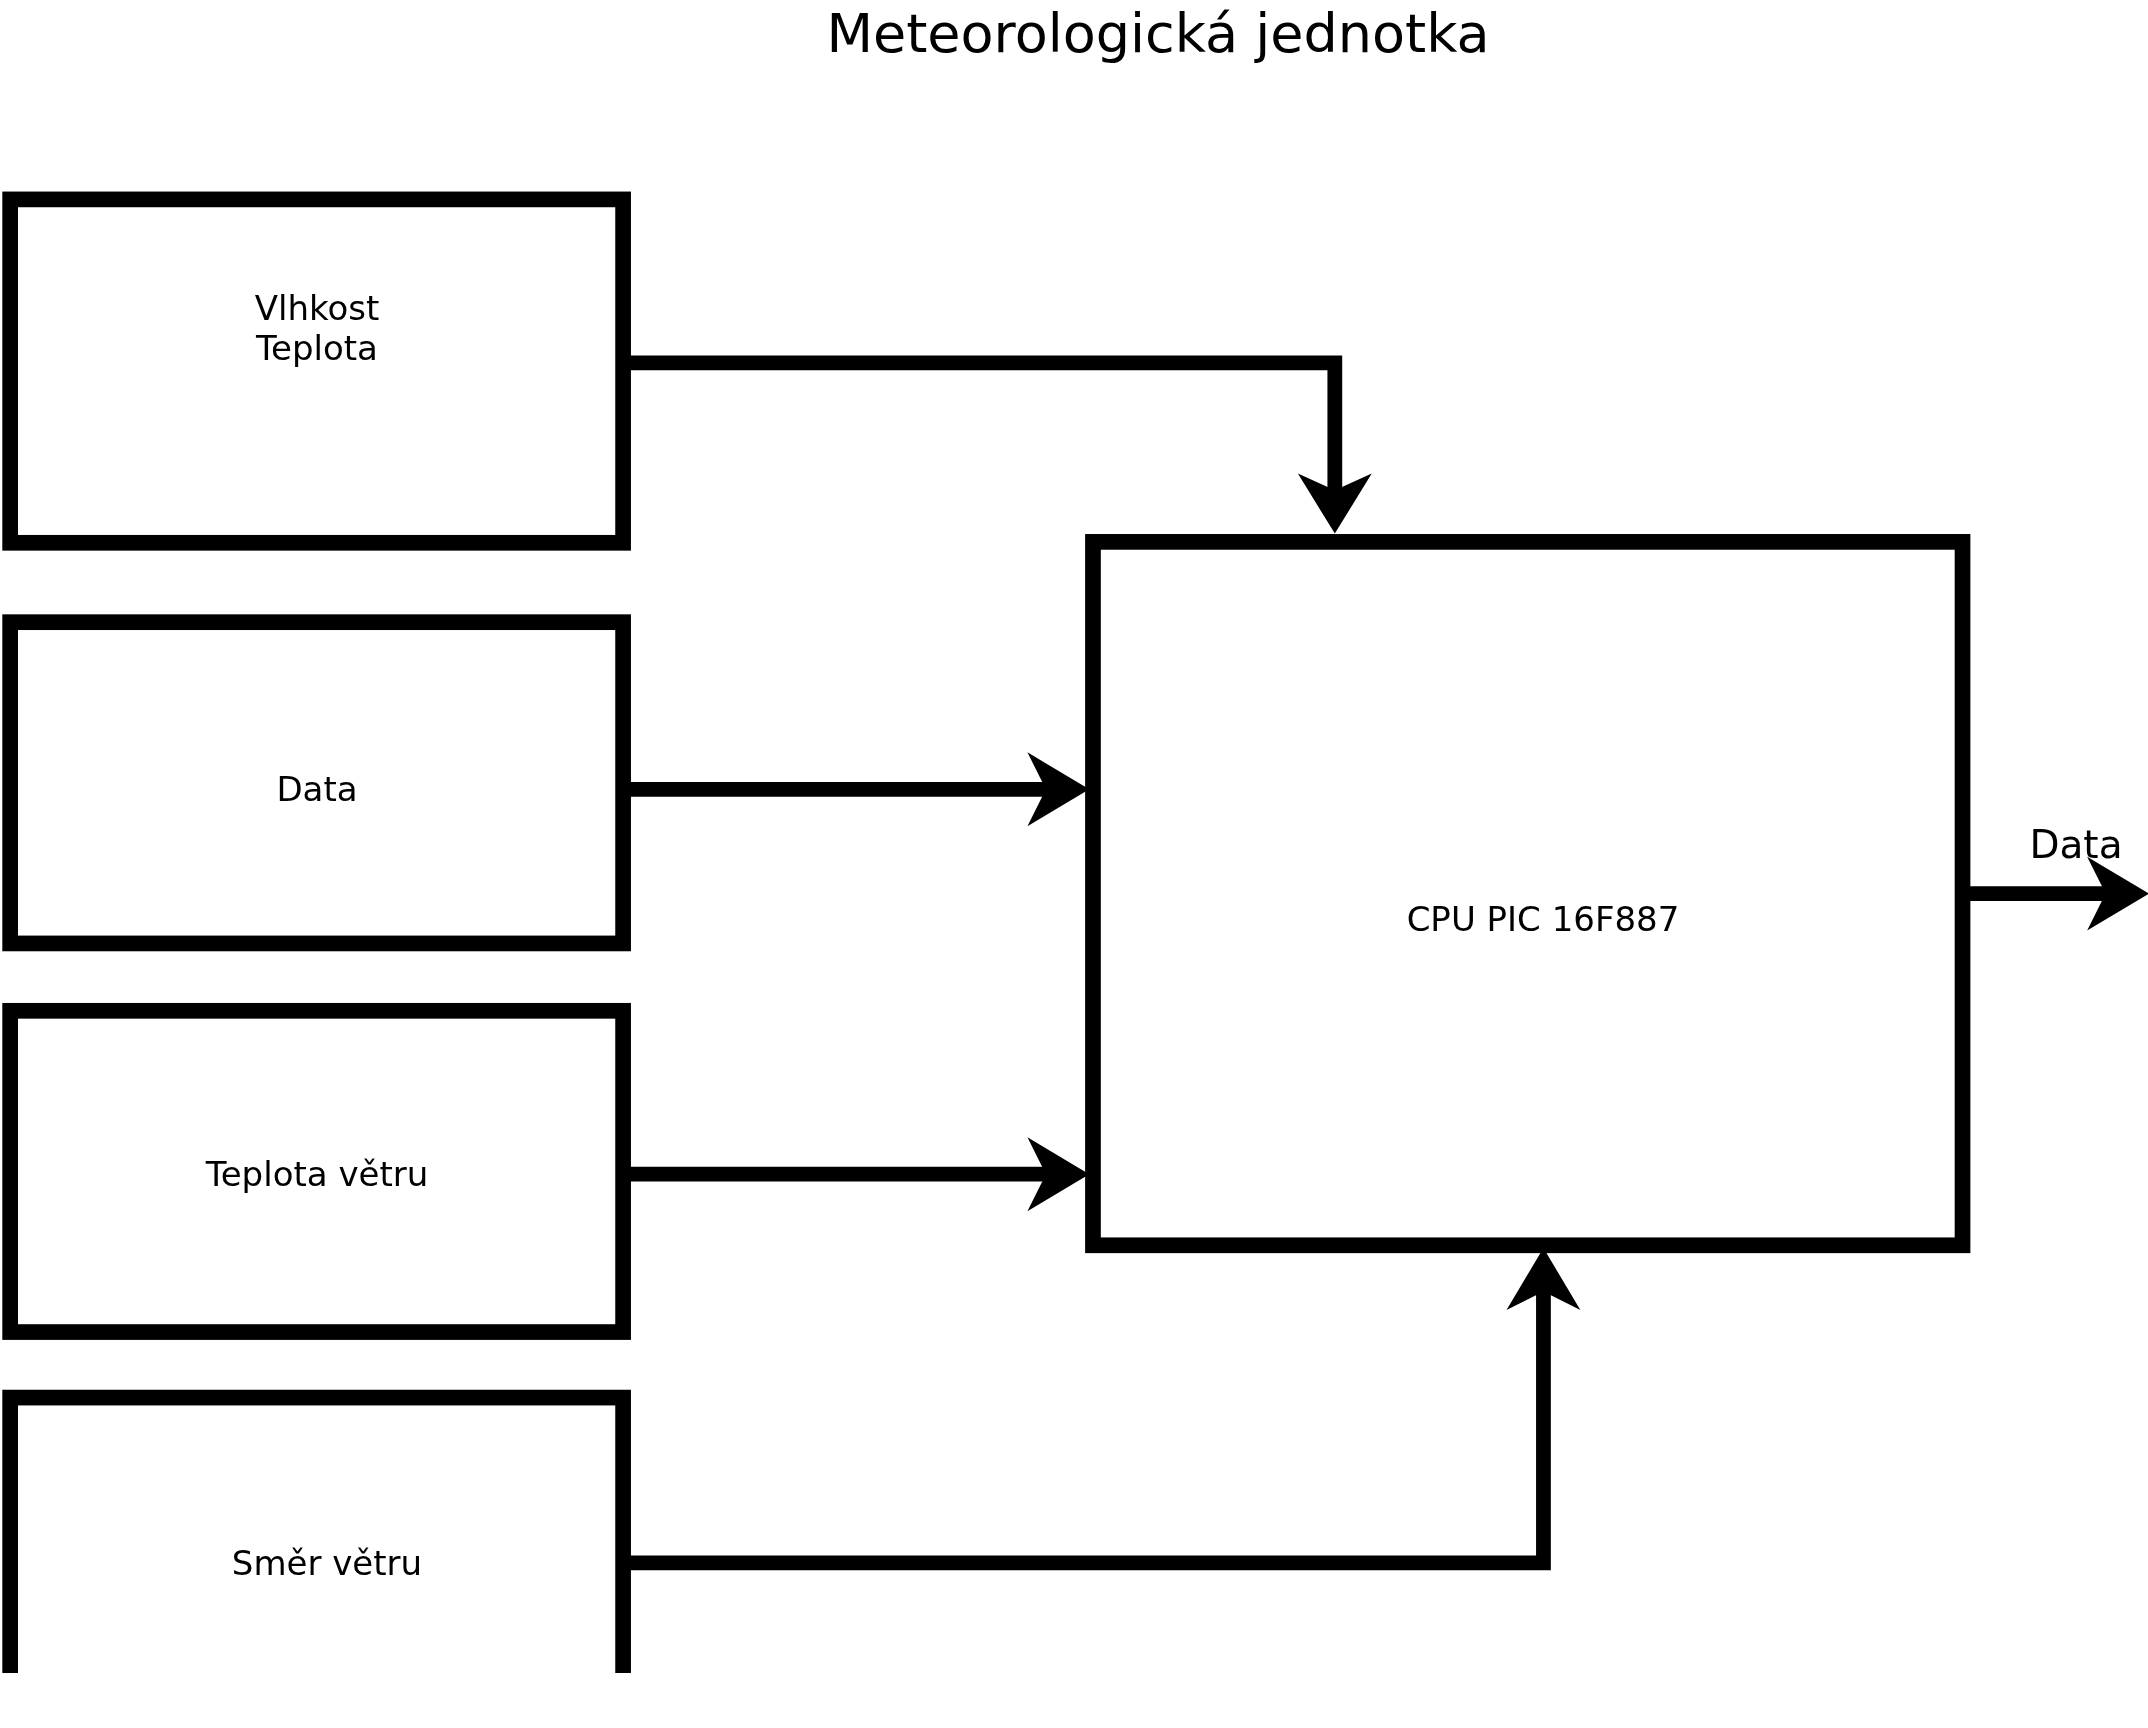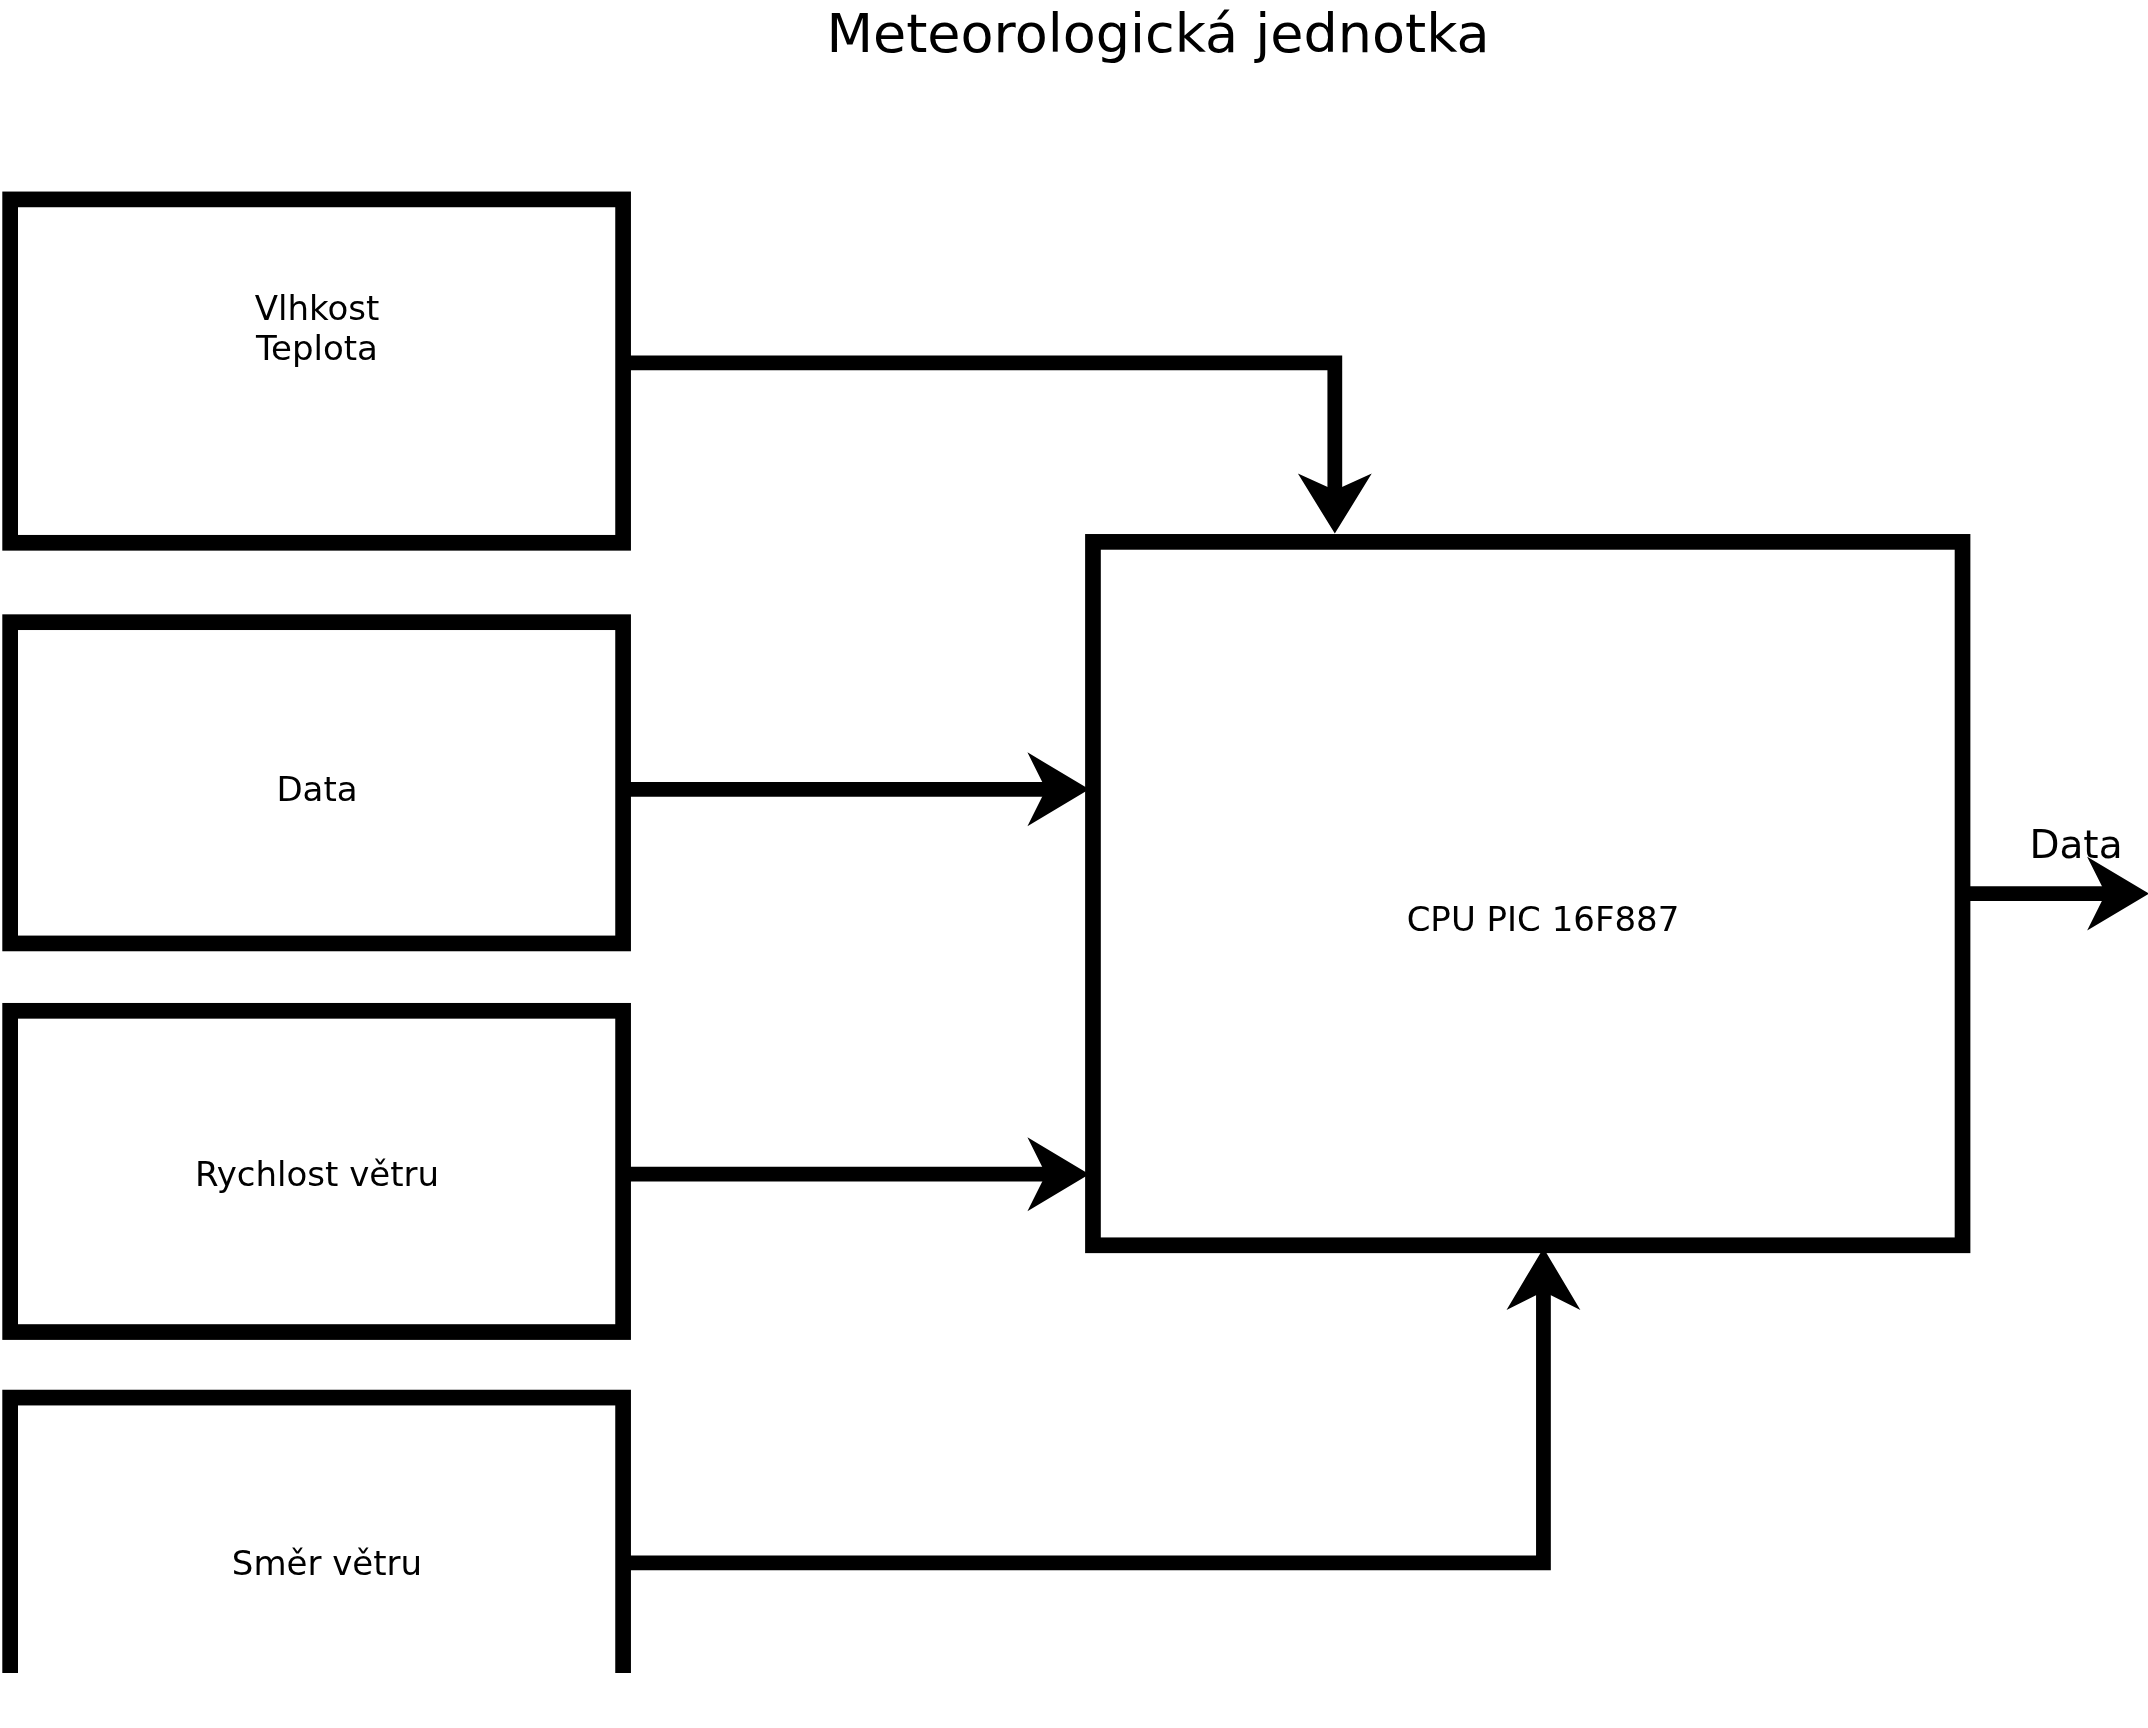--- a/index.html
+++ b/index.html
@@ -94,21 +94,21 @@
       <polygon points="2328,968 2261,928 2281,968 2261,1008" fill="#000000" stroke="none"></polygon>
     </g>
 
   </svg>
 
   <div class="box-label" style="left:317px; top:328px;">Vlhkost
 Teplota</div>
 
   <div class="box-label" style="left:317px; top:789px;">Data</div>
 
-  <div class="box-label" style="left:317px; top:1174px;">Rychlost větru</div>
+  <div class="box-label" style="left:317px; top:1174px;">Teplota větru</div>
 
   <div class="box-label" style="left:327px; top:1563px;">Směr větru</div>
 
   <div class="box-label" style="left:1543px; top:877px;margin-top:42px;">CPU PIC 16F887</div>
 
   <div class="edge-label" style="left:2076px; top:844px;">Data</div>
 
 </div>
 
 

